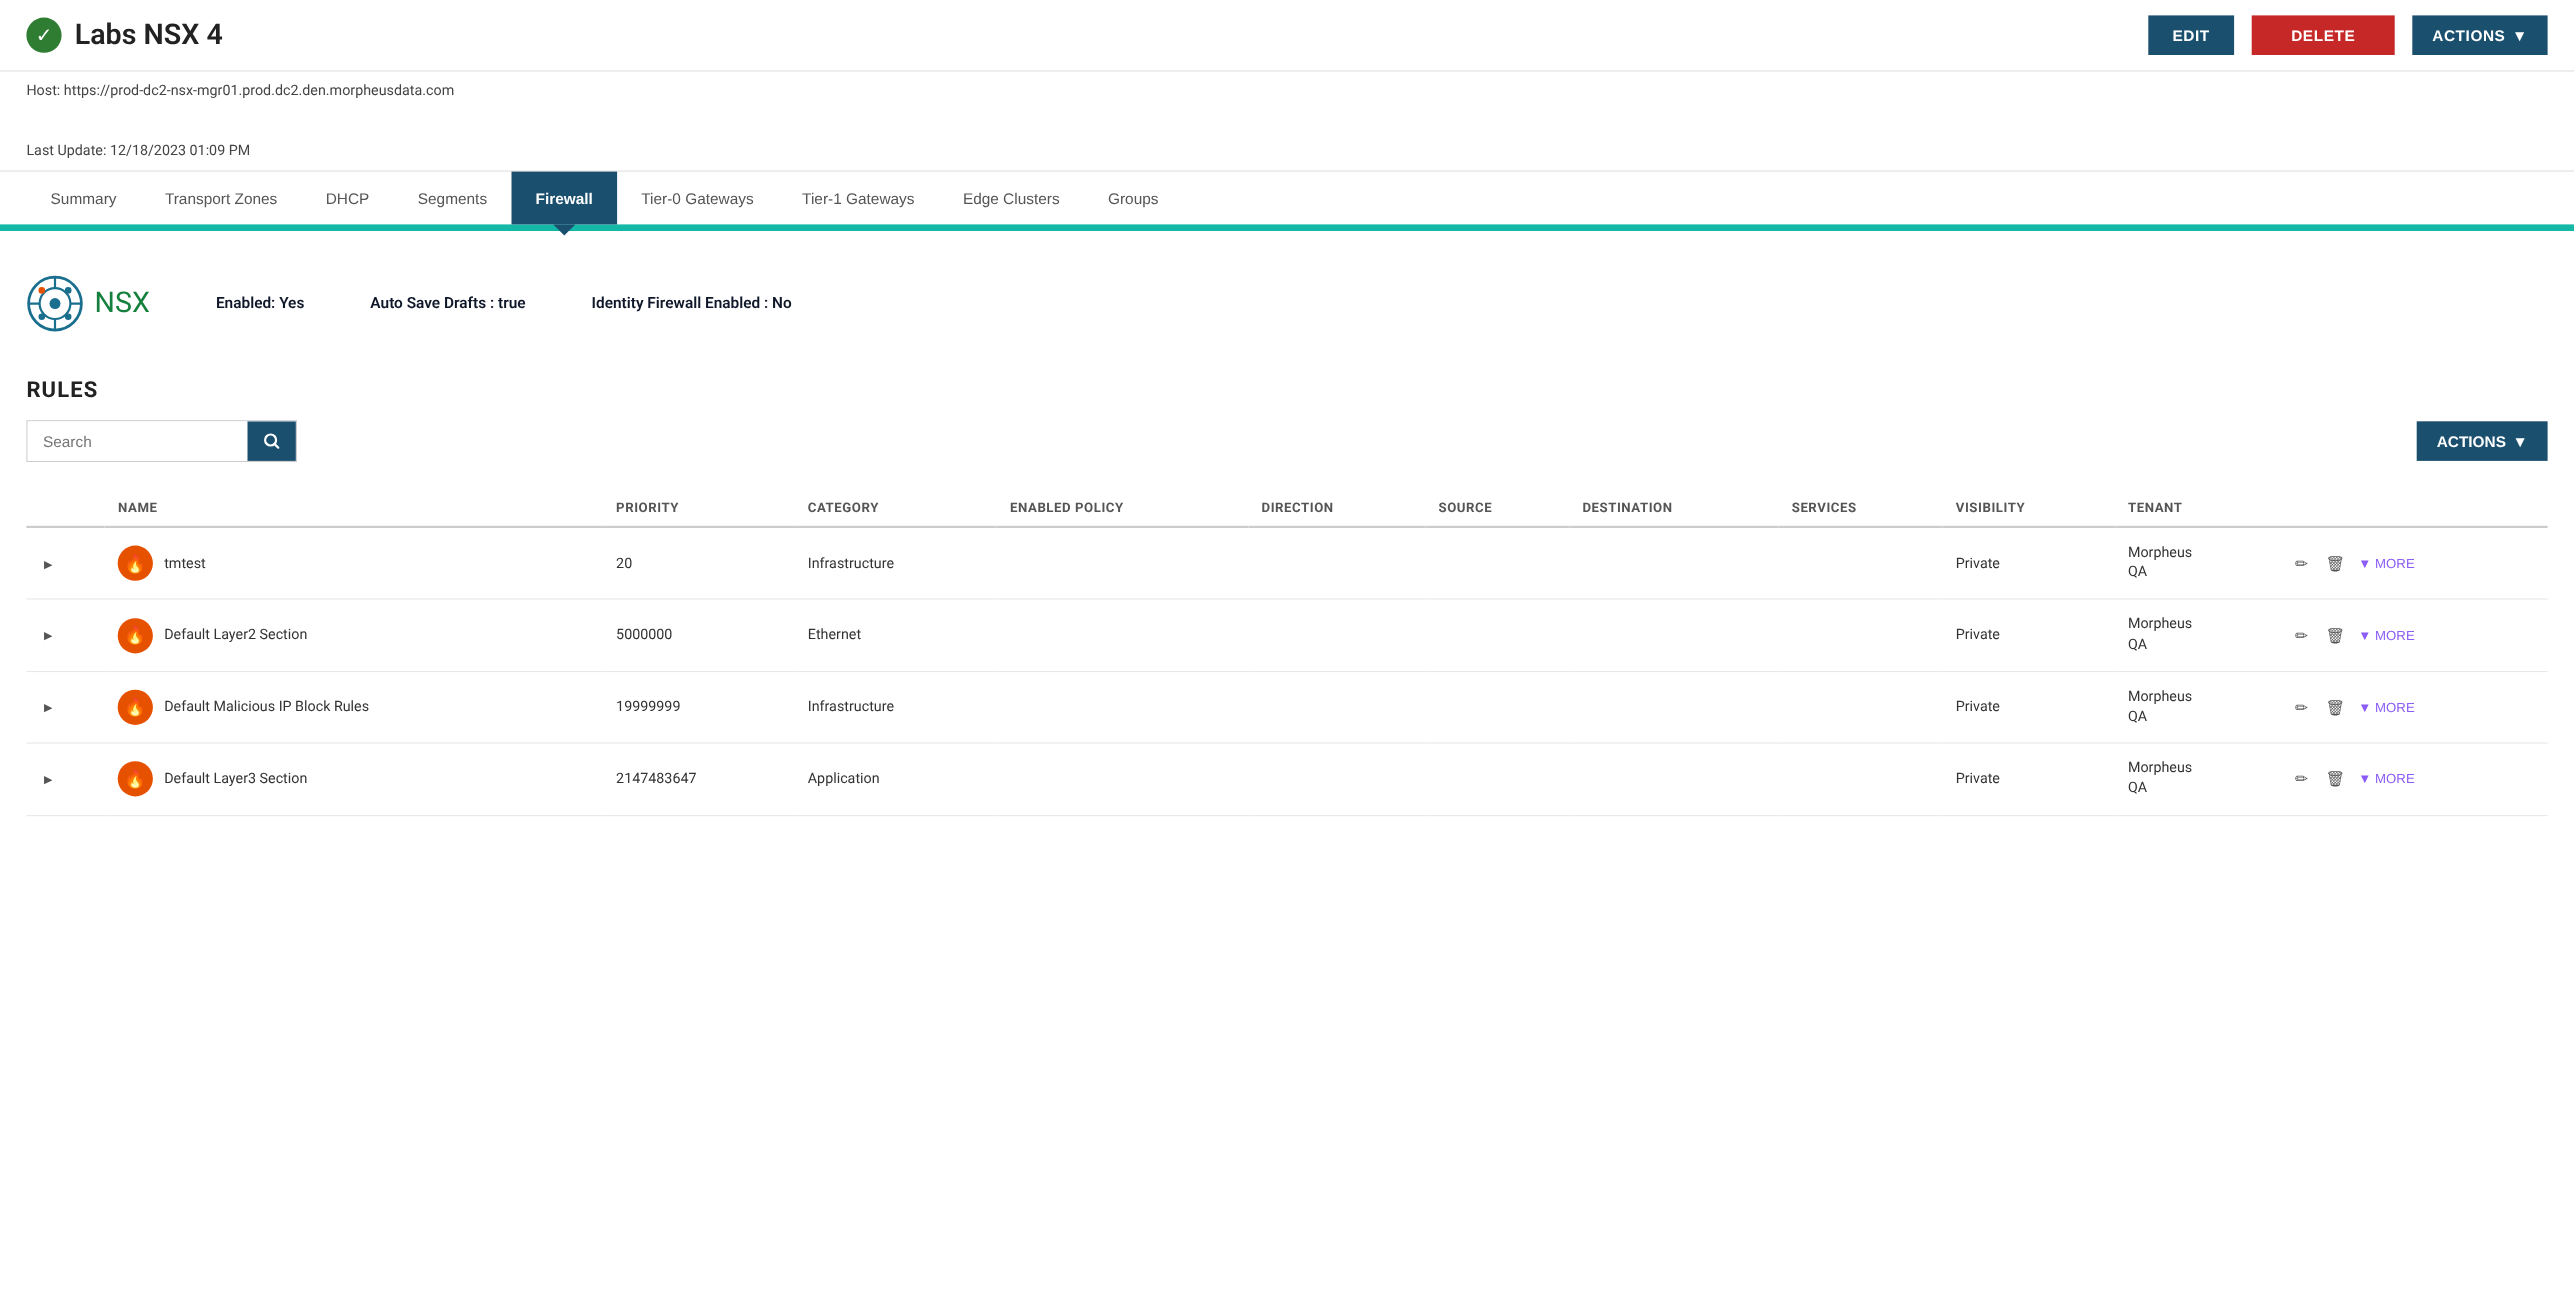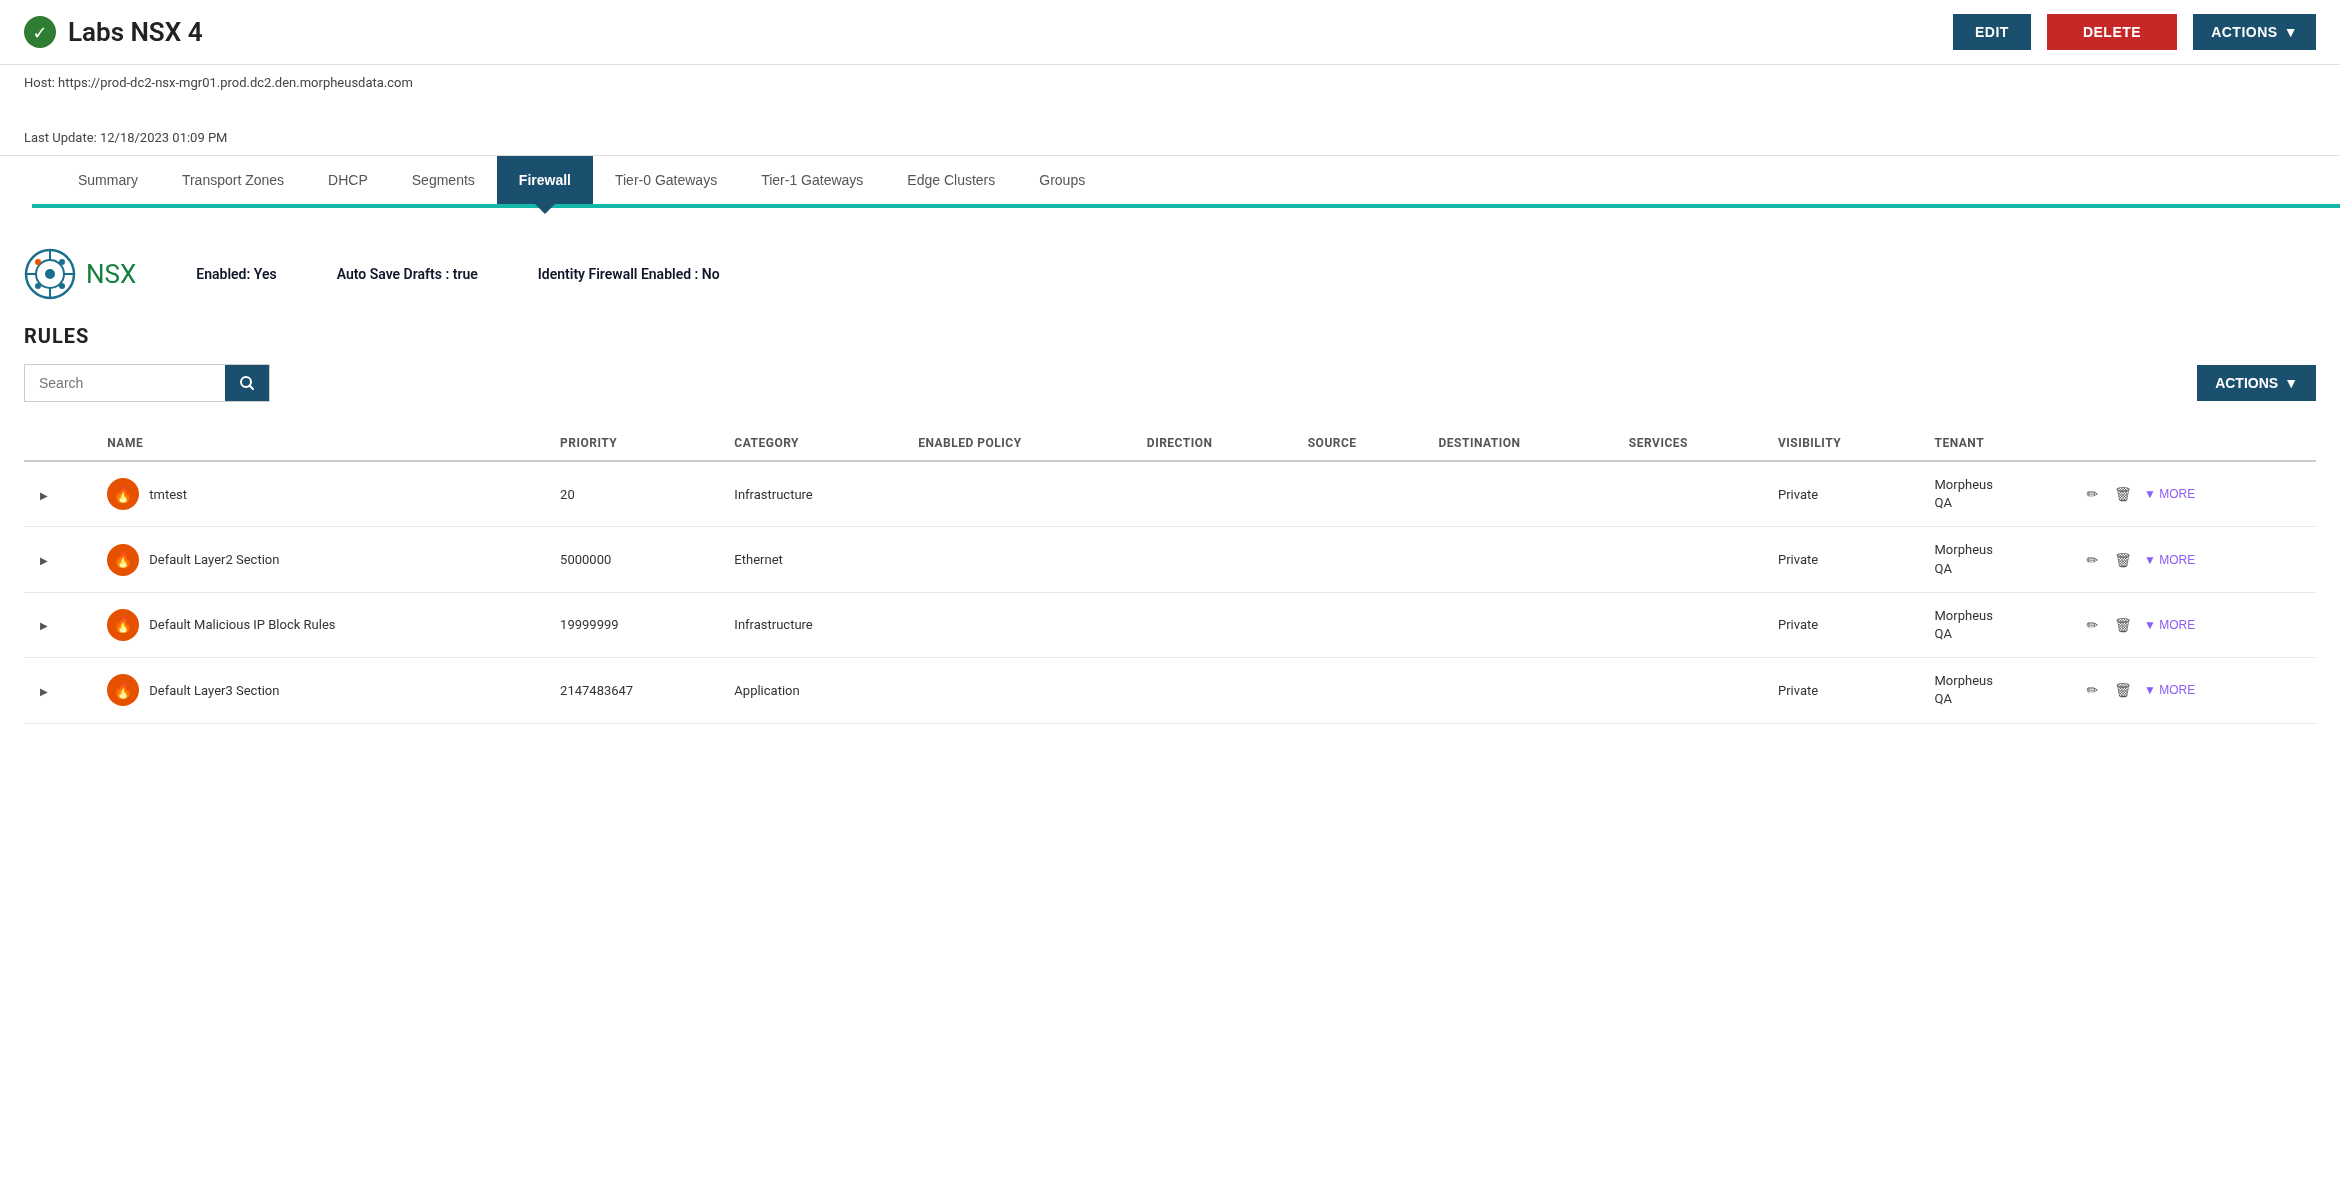--- a/index.html
+++ b/index.html
@@ -9,34 +9,34 @@
     .top-bar-left { display: flex; align-items: center; gap: 12px; }
     .check-icon { width: 32px; height: 32px; border-radius: 50%; background: #2e7d32; display: flex; align-items: center; justify-content: center; color: white; font-size: 18px; flex-shrink: 0; }
     .page-title { font-size: 26px; font-weight: 600; color: #222; }
     .top-bar-right { display: flex; gap: 16px; }
     .btn-edit { background: #1a4f6e; color: white; border: none; padding: 10px 22px; font-size: 14px; font-weight: 600; cursor: pointer; letter-spacing: 0.5px; }
     .btn-delete { background: #c62828; color: white; border: none; padding: 10px 36px; font-size: 14px; font-weight: 600; cursor: pointer; letter-spacing: 0.5px; }
     .btn-actions { background: #1a4f6e; color: white; border: none; padding: 10px 18px; font-size: 14px; font-weight: 600; cursor: pointer; letter-spacing: 0.5px; display: flex; align-items: center; gap: 6px; }
 
     .host-bar { padding: 10px 24px; display: flex; gap: 40px; font-size: 13px; color: #444; border-bottom: 1px solid #e0e0e0; flex-direction: column; }
 
-    .tabs-container { border-bottom: 4px solid #14b8a6; padding: 0 24px; display: flex; gap: 0; margin-left: 32px; }
+    .tabs-container { border-bottom: 6px solid #14b8a6; padding: 0 24px; display: flex; gap: 0; }
     .tab { padding: 16px 22px; font-size: 14px; color: #555; cursor: pointer; border: none; background: none; position: relative; white-space: nowrap; }
     .tab.active { background: #1a4f6e; color: white; font-weight: 600; }
     .tab.active::after { content: ''; position: absolute; bottom: -10px; left: 50%; transform: translateX(-50%); width: 0; height: 0; border-left: 10px solid transparent; border-right: 10px solid transparent; border-top: 10px solid #1a4f6e; }
 
     .content-area { padding: 24px 24px; }
 
     .nsx-info { display: flex; align-items: center; gap: 60px; padding: 16px 0 24px 0; }
     .nsx-logo { display: flex; align-items: center; gap: 10px; }
     .nsx-logo-text { font-size: 26px; font-weight: 400; color: #15803d; }
     .nsx-info-item { font-size: 14px; color: #0f172a; }
     .nsx-info-item span { font-weight: 600; }
 
-    .rules-section { }
+    .rules-section { margin-top: 16px; }
     .rules-title { font-size: 20px; font-weight: 700; color: #222; margin-bottom: 16px; letter-spacing: 1px; }
 
     .search-actions-row { display: flex; align-items: center; justify-content: space-between; margin-bottom: 24px; }
     .search-box { display: flex; align-items: center; border: 1px solid #ccc; overflow: hidden; }
     .search-input { border: none; outline: none; padding: 10px 14px; font-size: 14px; width: 200px; color: #666; }
     .search-btn { background: #1a4f6e; border: none; padding: 10px 14px; cursor: pointer; color: white; display: flex; align-items: center; }
     .actions-btn { background: #1a4f6e; color: white; border: none; padding: 10px 18px; font-size: 14px; font-weight: 600; cursor: pointer; display: flex; align-items: center; gap: 6px; }
 
     .rules-table { width: 100%; border-collapse: collapse; }
     .rules-table thead tr { border-bottom: 2px solid #ccc; }

